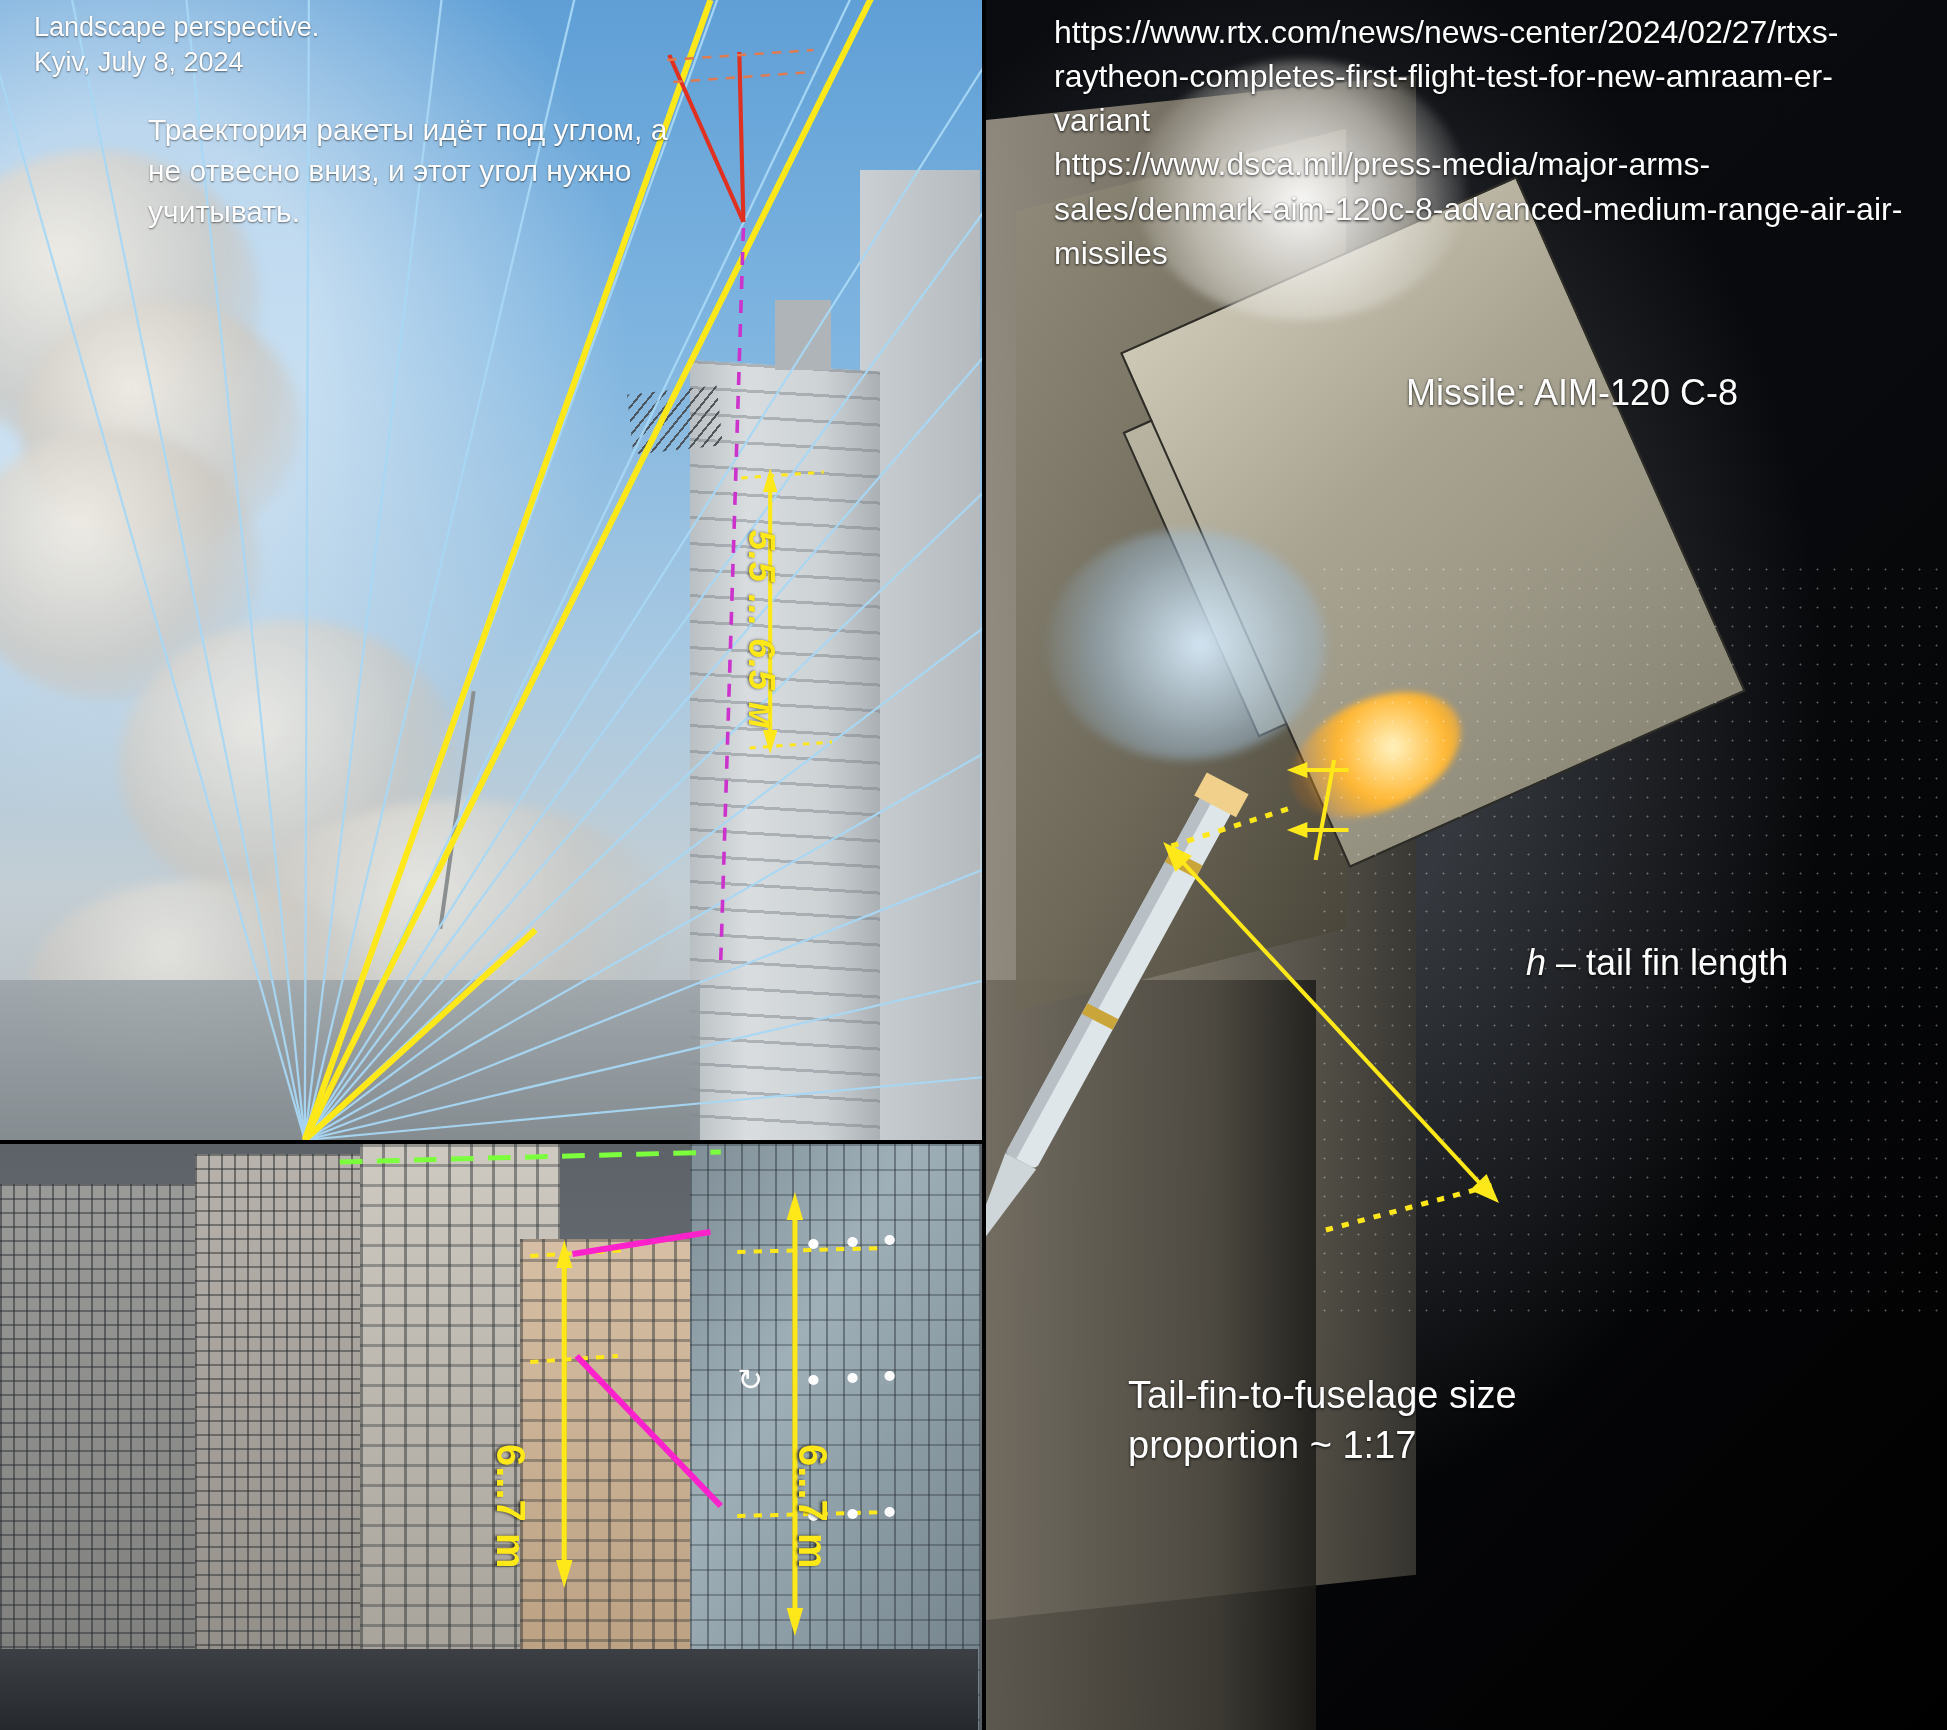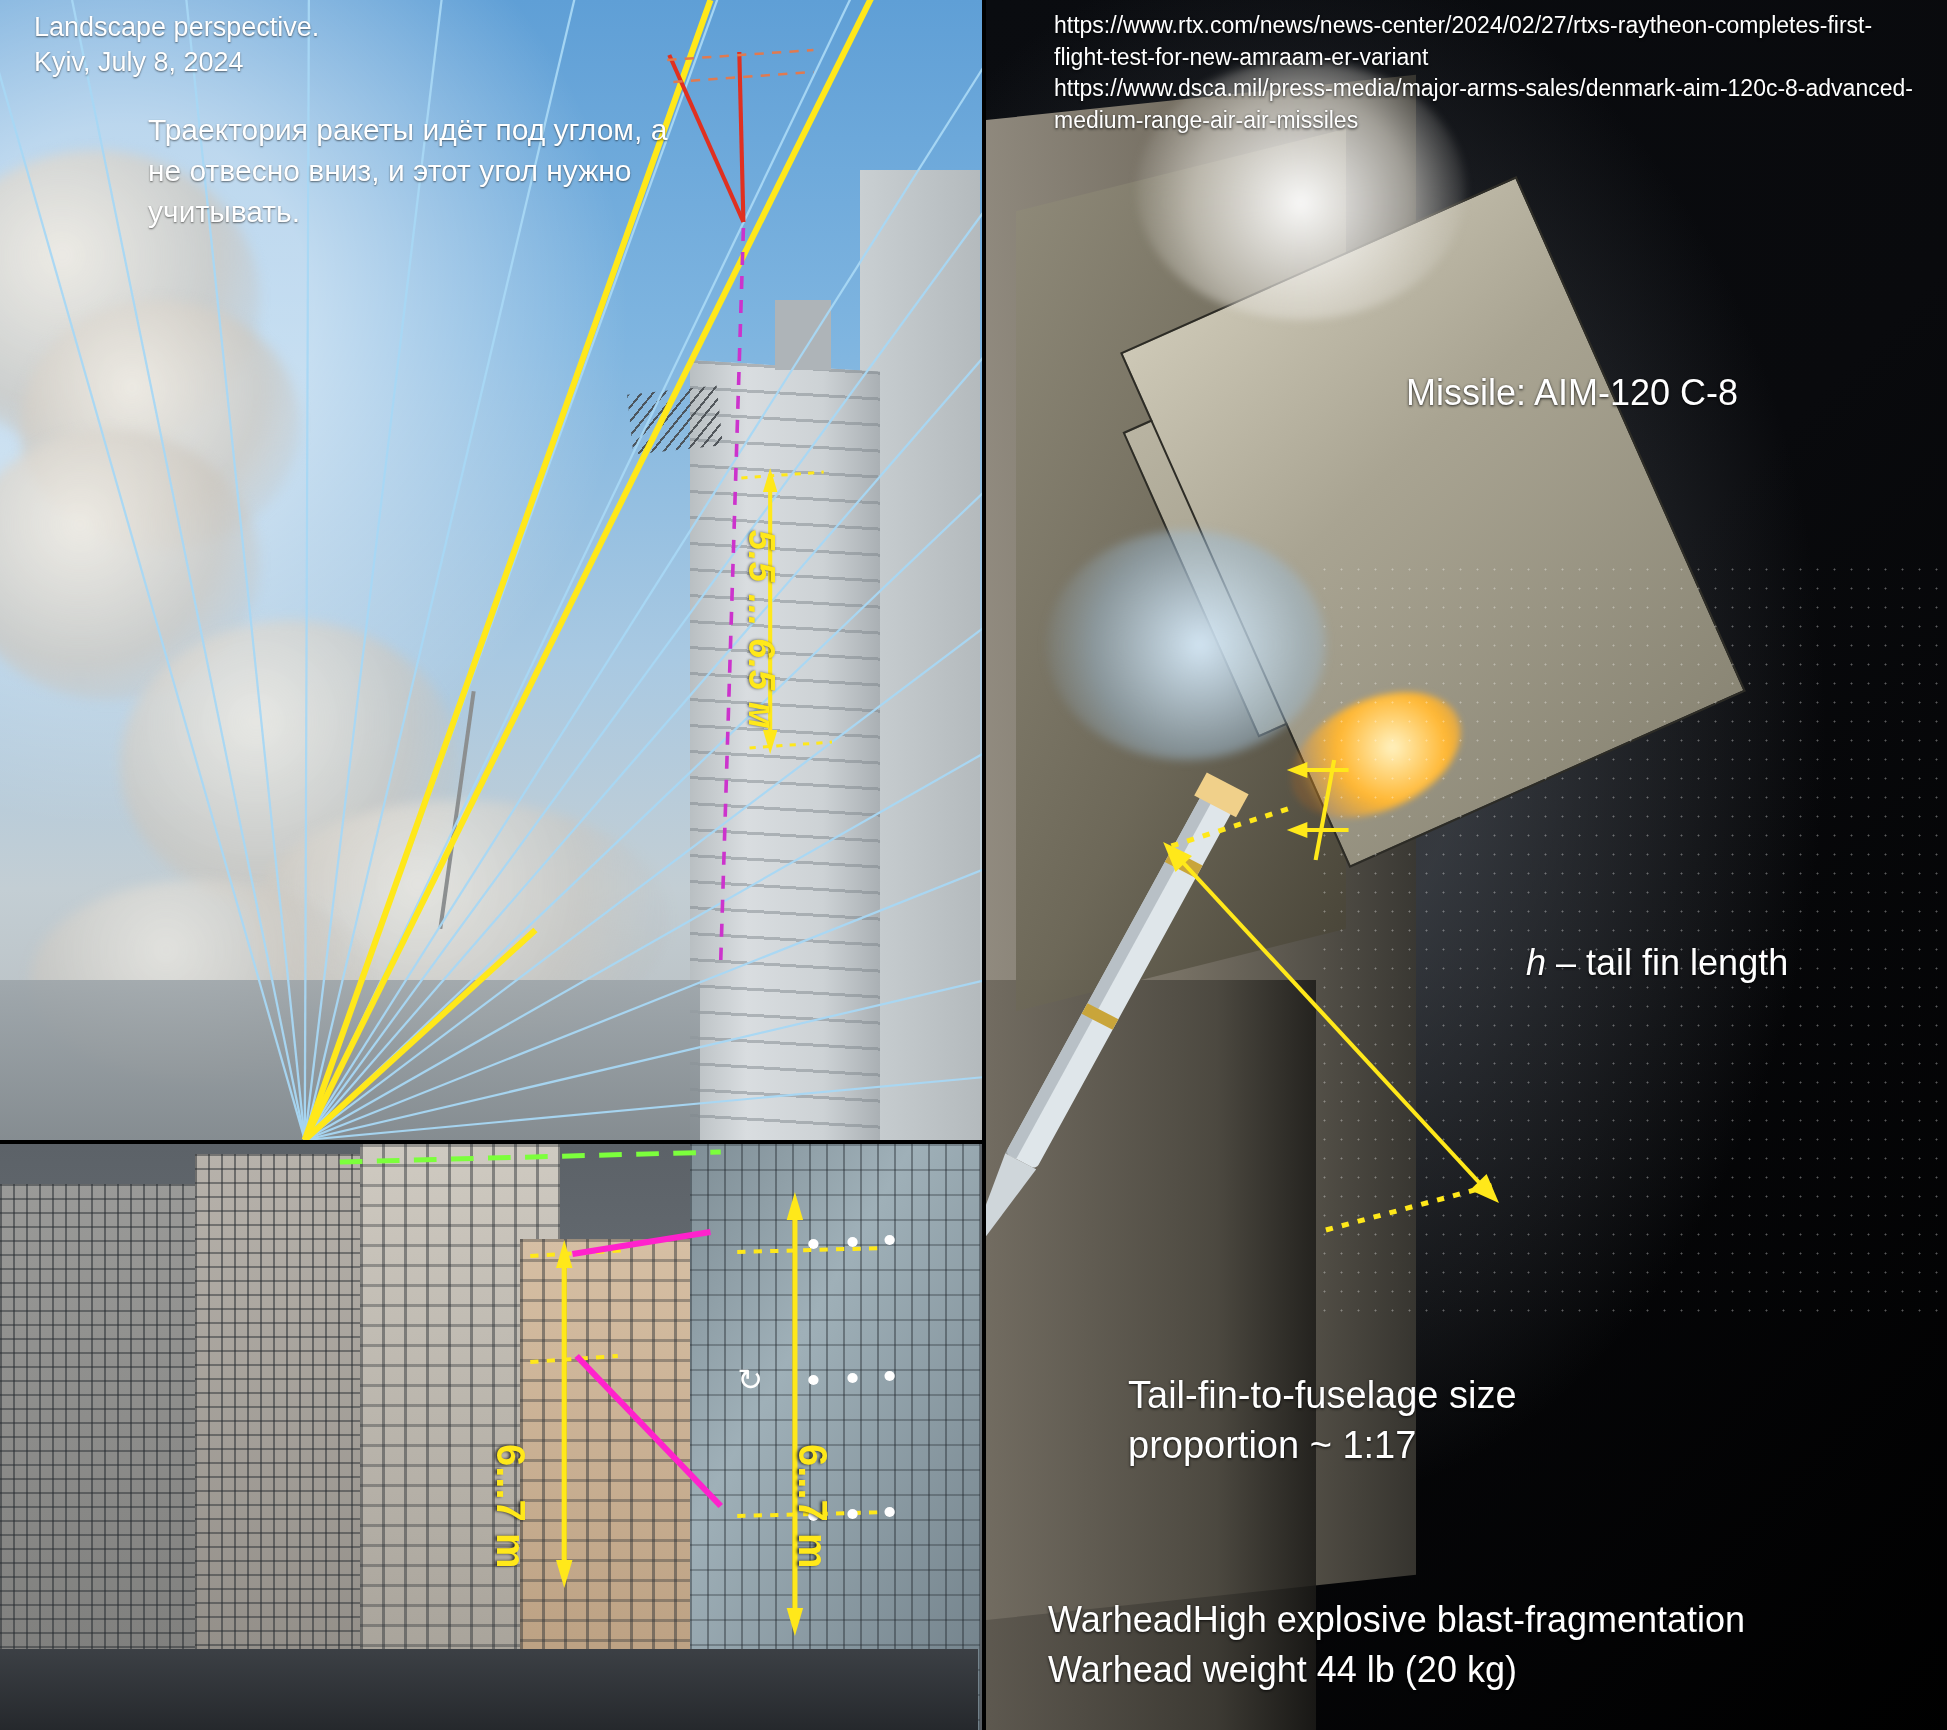--- a/index.html
+++ b/index.html
@@ -252,21 +252,21 @@
     opacity: .38;
   }
 
   .rt-text {
     position: absolute;
     color: #ffffff;
     text-shadow: 0 1px 3px rgba(0,0,0,0.85);
   }
   #rt-links {
     left: 68px; top: 10px;
-    font-size: 23px;
+    font-size: 32px;
     line-height: 1.38;
     width: 860px;
     word-break: break-word;
   }
   #rt-missile-name {
     left: 420px; top: 330px;
     font-size: 36px;
     margin-top: 42px;
   }
   #rt-tailfin-label {
@@ -478,19 +478,15 @@
     </div>
 
     <div class="rt-text" id="rt-missile-name">Missile: AIM-120 C-8</div>
 
     <div class="rt-text" id="rt-tailfin-label">
       <i>h</i><span> – tail fin length</span>
     </div>
 
     <div class="rt-text" id="rt-proportion">Tail-fin-to-fuselage size proportion ~ 1:17</div>
 
-    <div class="rt-text" id="rt-warhead">
-      <div>WarheadHigh explosive blast-fragmentation</div>
-      <div>Warhead weight   44 lb (20 kg)</div>
-    </div>
   </div>
 
 </div>
 
 </body></html>

